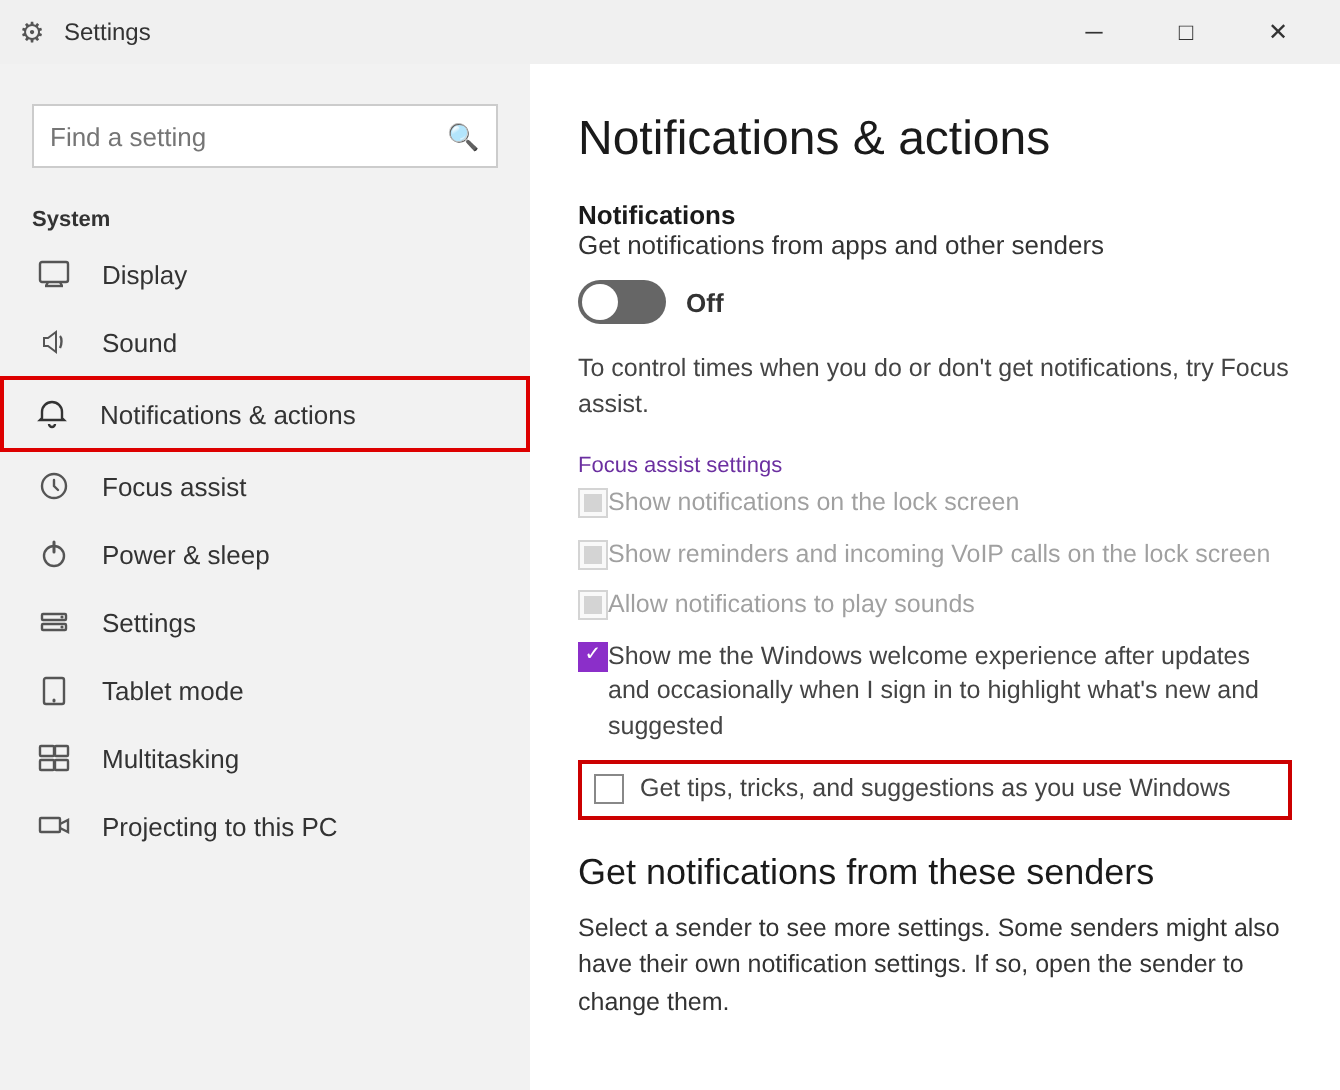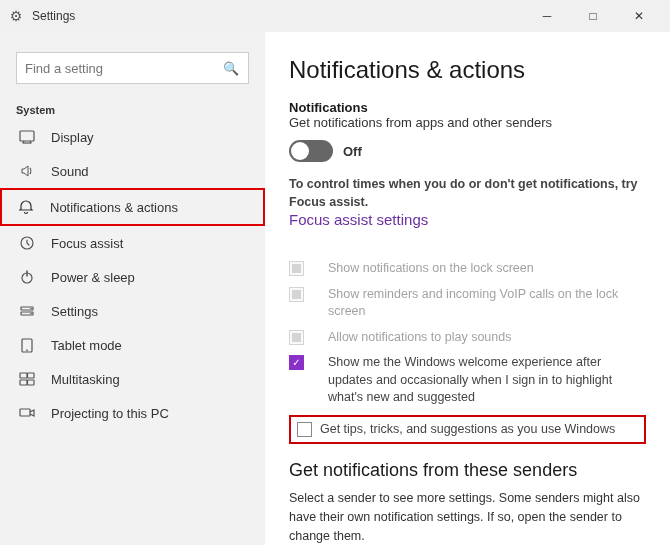--- a/index.html
+++ b/index.html
@@ -181,37 +181,36 @@
       top: 2px;
       left: 2px;
       transition: left 0.15s;
     }
     .toggle.off .toggle-knob { left: 2px; }
     .toggle-label { font-size: 13px; color: #333; }
 
     .hint-text {
       font-size: 12.5px;
       color: #444;
-      margin-bottom: 0;
+      margin-bottom: 12px;
       line-height: 1.4;
-      font-weight: bold;
     }
     .link-text {
       color: #6b2fa0;
-      font-size: 15px;
-      cursor: pointer;
-      margin-bottom: 32px;
+      font-size: 11px;
+      cursor: pointer;
+      margin-bottom: 4px;
       display: inline-block;
     }
 
     
     .checkbox-row {
       display: flex;
       align-items: flex-start;
-      gap: 24px;
+      gap: 0;
       margin-bottom: 8px;
     }
     .checkbox-row.disabled { opacity: 0.5; }
     .cb-box {
       width: 15px;
       height: 15px;
       border: 1.5px solid #aaa;
       background: #f5f5f5;
       flex-shrink: 0;
       margin-top: 1px;

